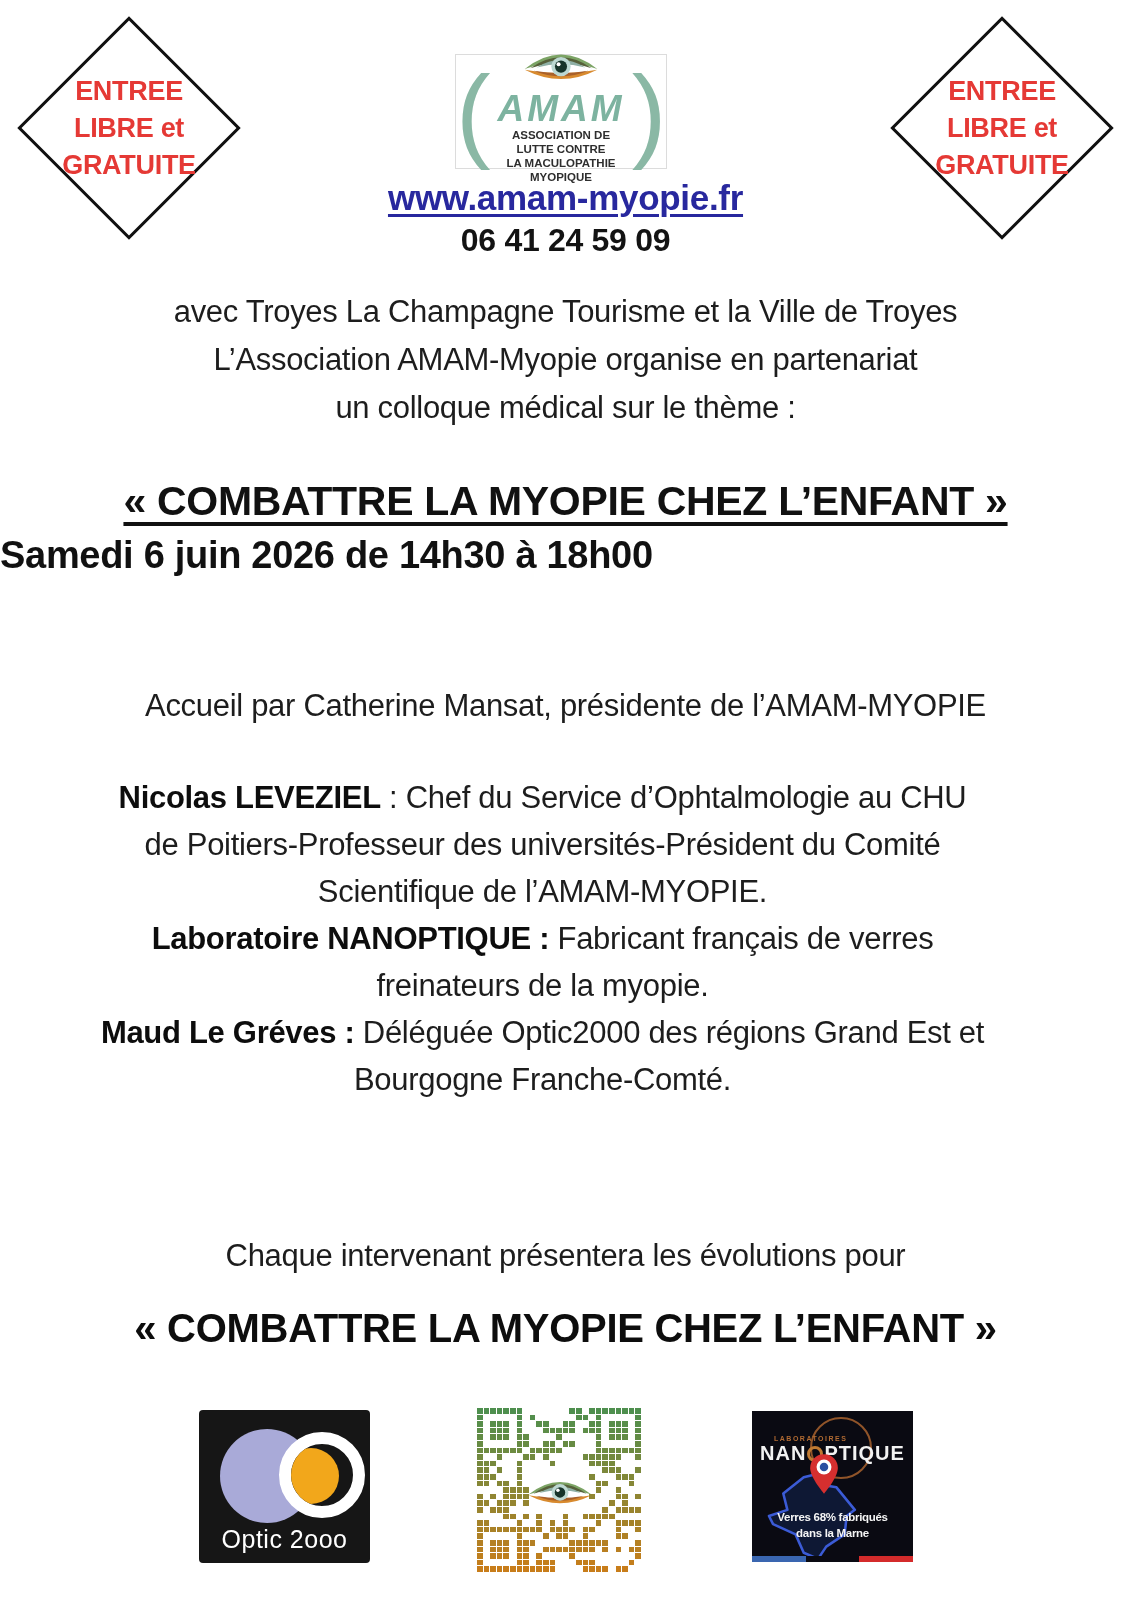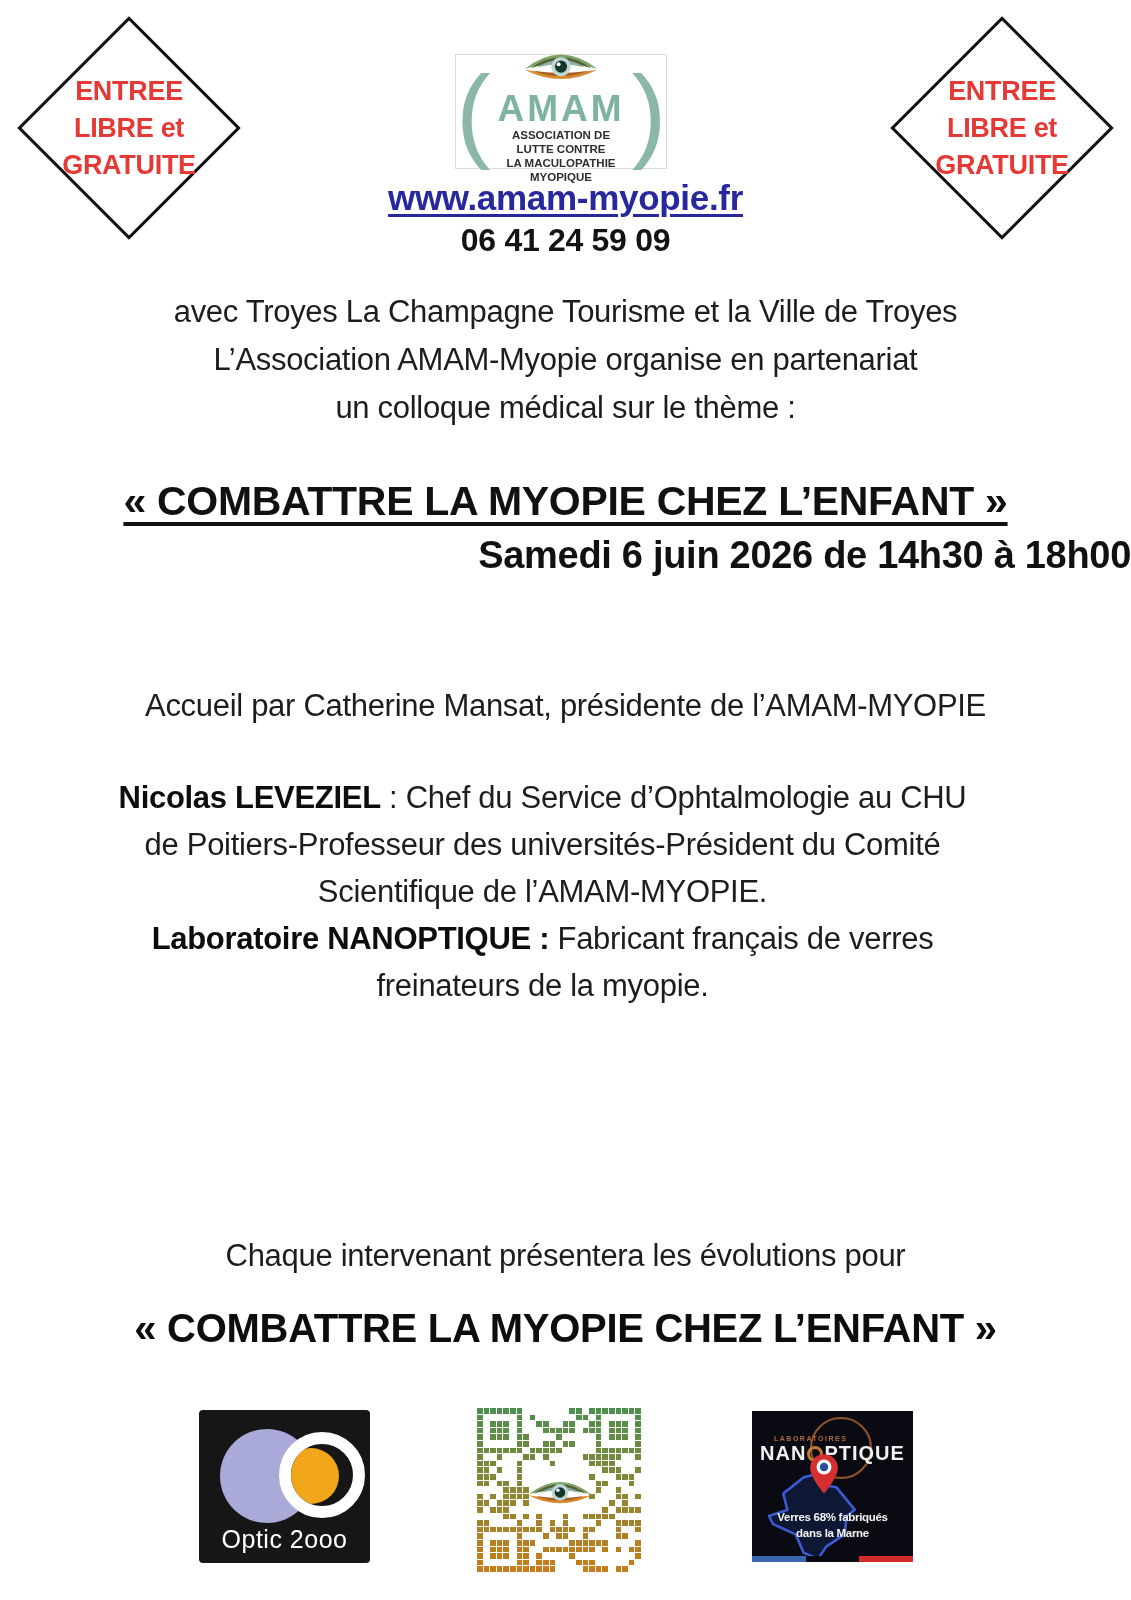--- a/index.html
+++ b/index.html
@@ -9,32 +9,32 @@
   
   .diamond { position:absolute; width:158px; height:158px; border:3px solid #101010; background:#fff; transform:rotate(45deg); }
   .diamond-inner { width:100%; height:100%; transform:rotate(-45deg); display:flex; flex-direction:column; align-items:center; justify-content:center; color:#e53935; font-weight:700; font-size:27px; line-height:37px; text-align:center; }
   .diamond-left  { left:50px;  top:49px; }
   .diamond-right { left:923px; top:49px; }
 
   
   .logo-box { position:absolute; left:455px; top:54px; width:212px; height:115px; border:1px solid #dcdcdc; background:#fff; display:flex; align-items:center; justify-content:center; gap:4px; }
   .paren { color:#8ab8a5; font-size:104px; font-weight:400; line-height:100px; font-family:"Liberation Sans", sans-serif; }
   .logo-mid { display:flex; flex-direction:column; align-items:center; }
-  .logo-acronym { color:#7db3a0; font-weight:700; font-size:37px; letter-spacing:3px; line-height:38px; }
+  .logo-acronym { color:#7db3a0; font-weight:700; font-size:37px; letter-spacing:3px; line-height:38px;font-style:italic; }
   .logo-sub { color:#2e2e2e; font-weight:700; font-size:11.5px; line-height:14px; letter-spacing:0; text-align:center; }
 
   
   .website { position:absolute; left:0; right:0; top:178px; text-align:center; }
   .website a { color:#28289e; font-weight:700; font-size:35px; text-decoration:underline; text-decoration-thickness:3px; text-underline-offset:4px; }
   .phone { position:absolute; left:0; right:0; top:222px; text-align:center; color:#131313; font-weight:700; font-size:32px; }
 
   
   .intro { position:absolute; left:0; right:0; top:288px; text-align:center; color:#1d1d1d; font-size:31px; line-height:48px; }
   .title-main { position:absolute; left:0; right:0; top:478px; text-align:center; color:#111; font-weight:700; font-size:41px; text-decoration:underline; text-decoration-thickness:4px; text-underline-offset:7px; }
-  .when  { position:absolute; left:0; right:0; top:534px; text-align:right; color:#111; font-weight:700; font-size:38px; }
+  .when  { position:absolute; left:0; right:0; top:534px; text-align:left; color:#111; font-weight:700; font-size:38px; }
   .where { position:absolute; left:0; right:0; top:586px; text-align:center; color:#111; font-weight:700; font-size:38px; }
   .welcome { position:absolute; left:0; right:0; top:688px; text-align:center; color:#1d1d1d; font-size:31px; }
 
   .speakers { position:absolute; left:100px; top:774px; width:885px; color:#1d1d1d; font-size:31px; line-height:47px;text-align:center; }
   .speakers strong { color:#0d0d0d; font-weight:700; }
 
   .closing-line  { position:absolute; left:0; right:0; top:1238px; text-align:center; color:#1d1d1d; font-size:31px; }
   .closing-title { position:absolute; left:0; right:0; top:1306px; text-align:center; color:#0d0d0d; font-weight:700; font-size:40px; }
 
   
@@ -114,20 +114,21 @@
     <div>un colloque médical sur le thème :</div>
   </div>
 
   <div class="title-main">« COMBATTRE LA MYOPIE CHEZ L’ENFANT »</div>
   <div class="when">Samedi 6 juin 2026 de 14h30 à 18h00</div>
   <div class="welcome">Accueil par Catherine Mansat, présidente de l’AMAM-MYOPIE</div>
 
   <div class="speakers">
     <p><strong>Nicolas LEVEZIEL</strong><span> : Chef du Service d’Ophtalmologie au CHU de Poitiers-Professeur des universités-Président du Comité Scientifique de l’AMAM-MYOPIE.</span></p>
     <p><strong>Laboratoire NANOPTIQUE :</strong><span> Fabricant français de verres freinateurs de la myopie.</span></p>
+    <p><strong>Maud Le Gréves :</strong><span> Déléguée Optic2000 des régions Grand Est et Bourgogne Franche-Comté.</span></p>
   </div>
 
   <div class="closing-line">Chaque intervenant présentera les évolutions pour</div>
   <div class="closing-title">« COMBATTRE LA MYOPIE CHEZ L’ENFANT »</div>
 
   <div class="optic-box">
     <div class="optic-lavender"></div>
     <div class="optic-ring">
       <div class="optic-orange"></div>
     </div>

